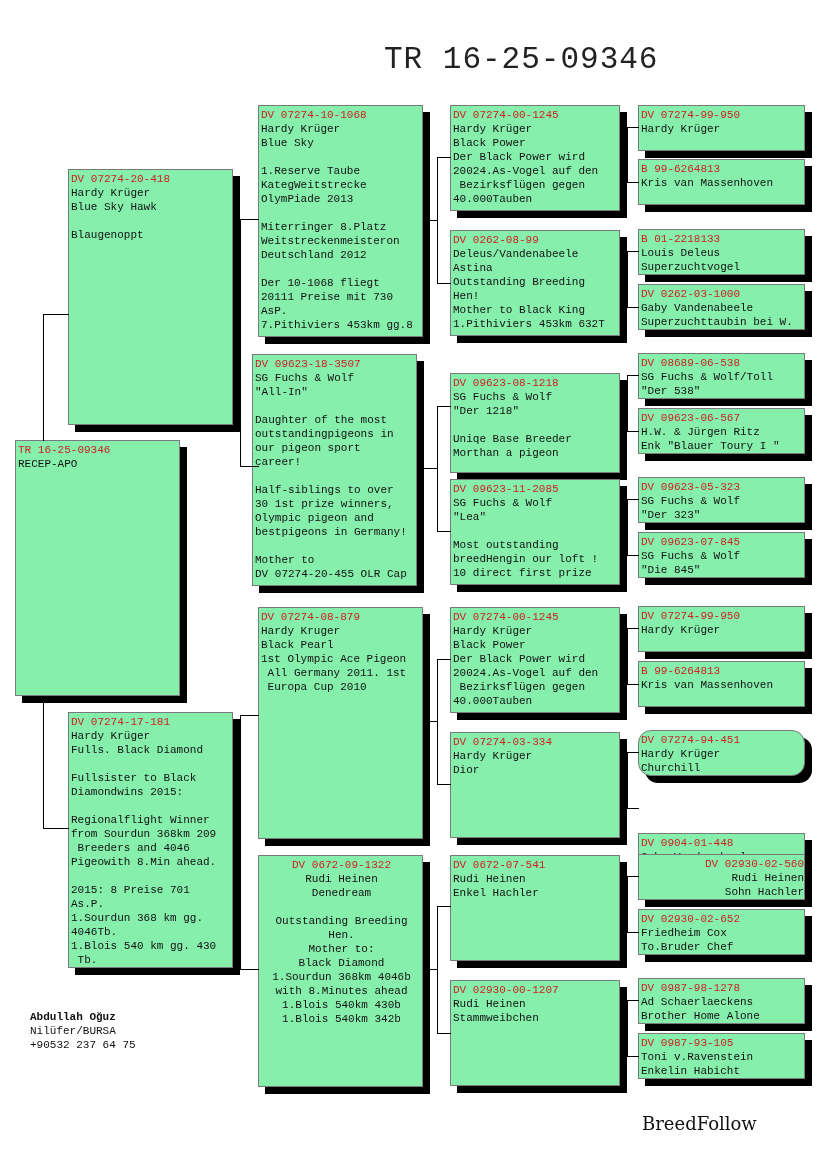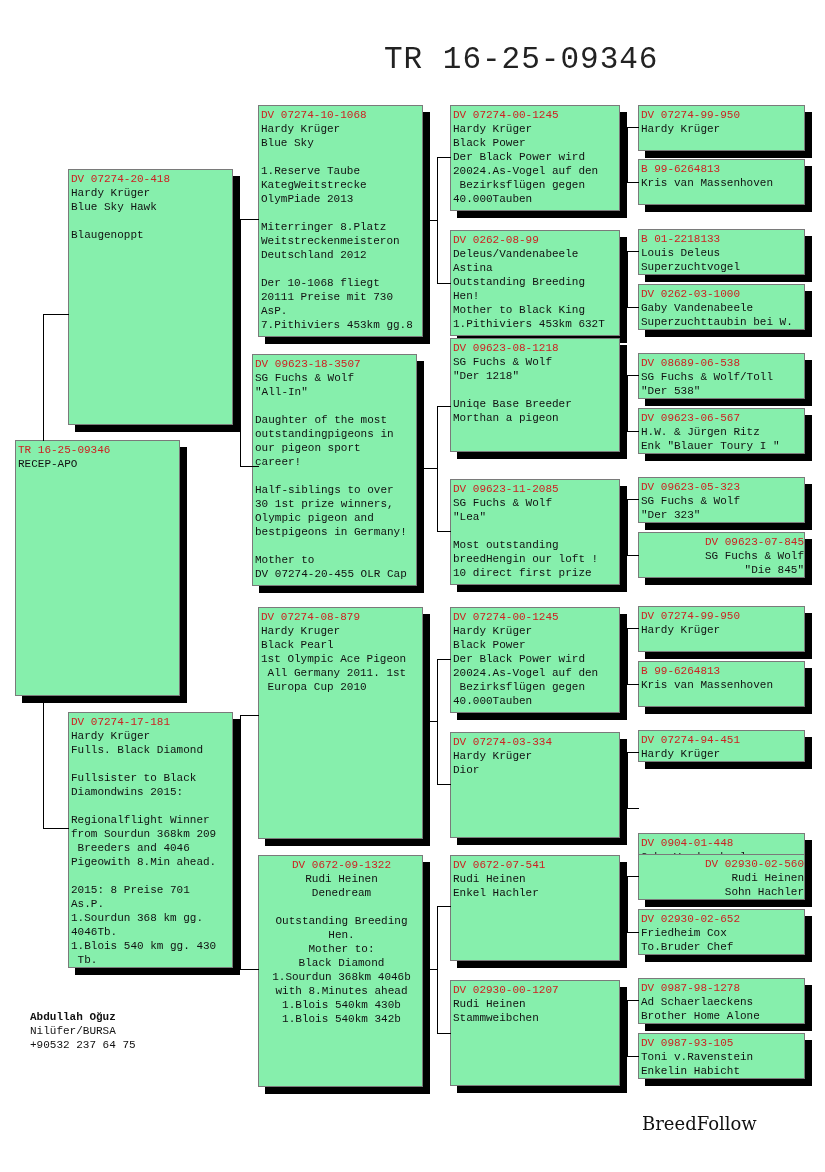--- a/index.html
+++ b/index.html
@@ -130,21 +130,21 @@
     </div>
     <div class="card" style="left: 450px; top: 230px; width: 170px; height: 106px;">
       <span class="ring">DV 0262-08-99</span>
       <span class="line">Deleus/Vandenabeele</span>
       <span class="line">Astina</span>
       <span class="line">Outstanding Breeding</span>
       <span class="line">Hen!</span>
       <span class="line">Mother to Black King</span>
       <span class="line">1.Pithiviers 453km 632T</span>
     </div>
-    <div class="card" style="left: 450px; top: 338px; width: 170px; height: 114px;">
+    <div class="card" style="left: 450px; top: 373px; width: 170px; height: 100px;">
       <span class="ring">DV 09623-08-1218</span>
       <span class="line">SG Fuchs &amp; Wolf</span>
       <span class="line">"Der 1218"</span>
       <span class="line"></span>
       <span class="line">Uniqe Base Breeder</span>
       <span class="line">Morthan a pigeon</span>
     </div>
     <div class="card" style="left: 450px; top: 479px; width: 170px; height: 106px;">
       <span class="ring">DV 09623-11-2085</span>
       <span class="line">SG Fuchs &amp; Wolf</span>
@@ -212,34 +212,34 @@
     <div class="card" style="left: 638px; top: 408px; width: 167px; height: 46px;">
       <span class="ring">DV 09623-06-567</span>
       <span class="line">H.W. &amp; Jürgen Ritz</span>
       <span class="line">Enk "Blauer Toury I "</span>
     </div>
     <div class="card" style="left: 638px; top: 477px; width: 167px; height: 46px;">
       <span class="ring">DV 09623-05-323</span>
       <span class="line">SG Fuchs &amp; Wolf</span>
       <span class="line">"Der 323"</span>
     </div>
-    <div class="card" style="left: 638px; top: 532px; width: 167px; height: 46px; text-align: right;">
+    <div class="card" style="left: 638px; top: 532px; width: 167px; height: 46px;">
       <span class="ring">DV 09623-07-845</span>
       <span class="line">SG Fuchs &amp; Wolf</span>
       <span class="line">"Die 845"</span>
     </div>
     <div class="card" style="left: 638px; top: 606px; width: 167px; height: 46px;">
       <span class="ring">DV 07274-99-950</span>
       <span class="line">Hardy Krüger</span>
     </div>
     <div class="card" style="left: 638px; top: 661px; width: 167px; height: 46px;">
       <span class="ring">B 99-6264813</span>
       <span class="line">Kris van Massenhoven</span>
     </div>
-    <div class="card" style="left: 638px; top: 730px; width: 167px; height: 32px;">
+    <div class="card" style="left: 638px; top: 730px; width: 167px; height: 46px; border-radius: 13px;">
       <span class="ring">DV 07274-94-451</span>
       <span class="line">Hardy Krüger</span>
       <span class="line">Churchill</span>
     </div>
     <div class="card" style="left: 638px; top: 785px; width: 167px; height: 46px; margin-top: 48px;">
       <span class="ring">DV 0904-01-448</span>
       <span class="line">Gaby Vandenabeele</span>
       <span class="line">Carpice</span>
     </div>
     <div class="card" style="left: 638px; top: 854px; width: 167px; height: 46px; text-align: right;">

